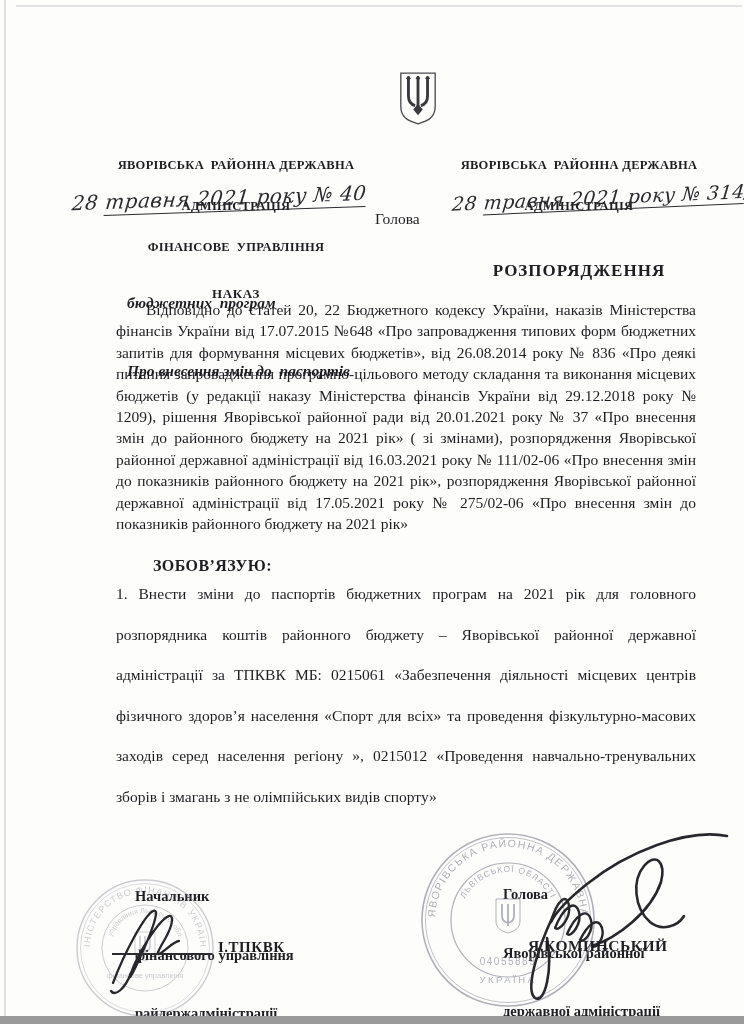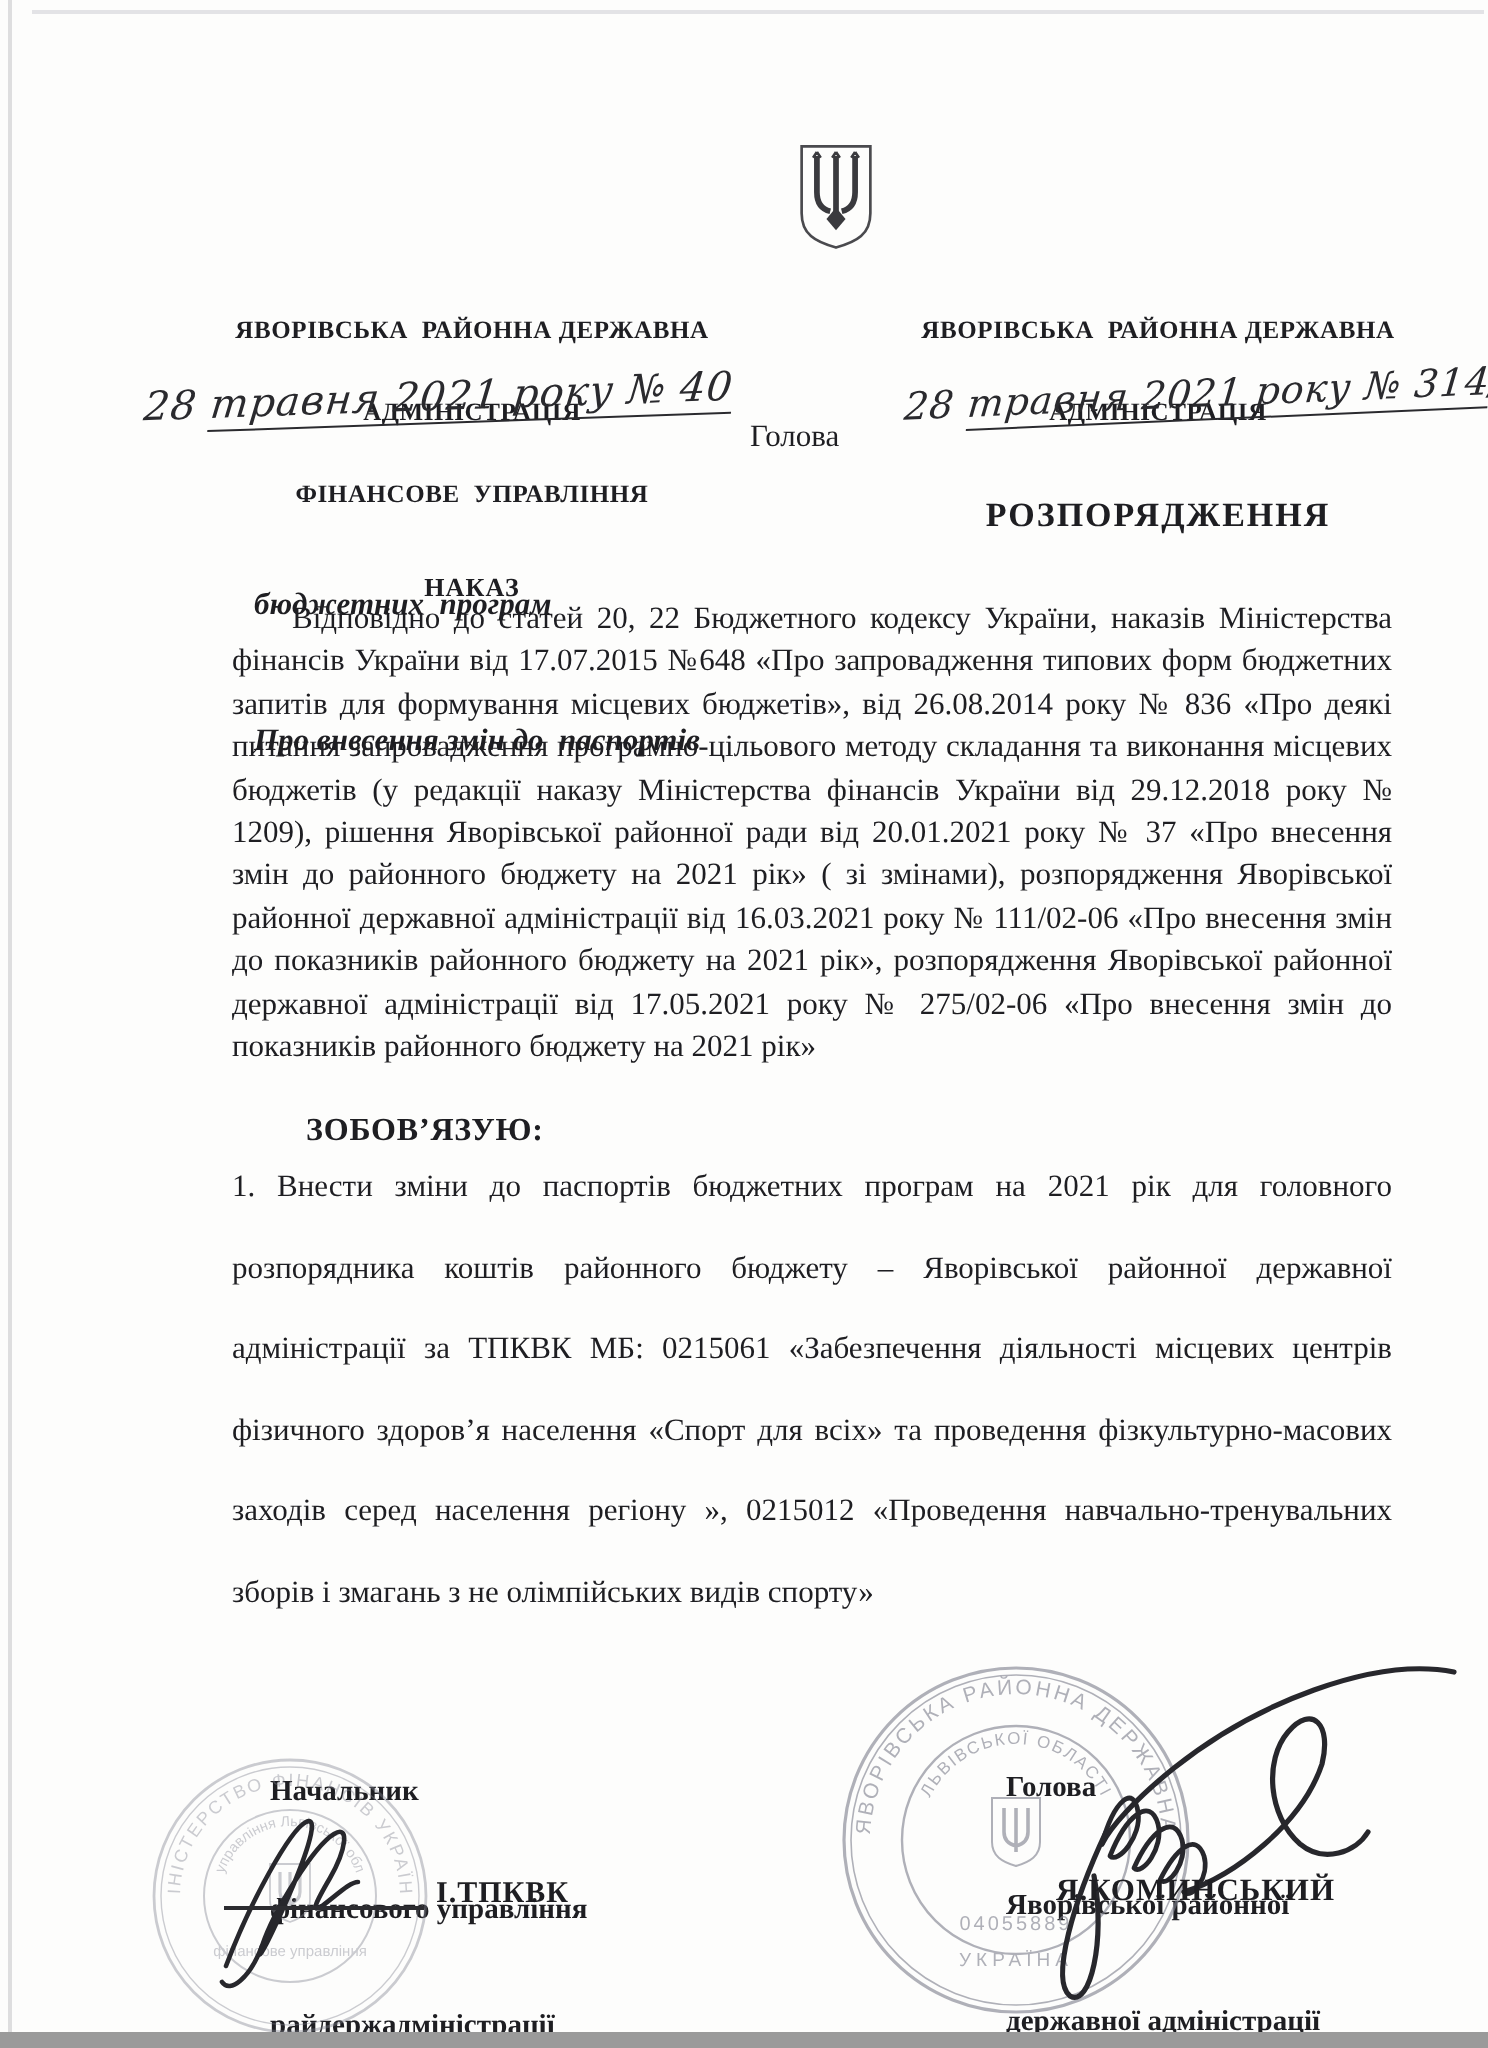--- a/index.html
+++ b/index.html
@@ -9,21 +9,21 @@
     font-family:"Liberation Serif", serif; color:#1e1e22;
   }
   .abs{position:absolute;}
   .scan-top-line{left:16px;top:5px;width:726px;height:2px;background:#e3e3e6;}
   .scan-left-line{left:4px;top:0;width:2px;height:1024px;background:#dededf;}
 
   .hdr-block{text-align:center;font-weight:bold;font-size:12.5px;line-height:13.8px;letter-spacing:.3px;white-space:pre-wrap;}
   .hdr-left{left:85px;top:131px;width:302px;}
   .hdr-right{left:448px;top:131px;width:262px;}
   .doc-type{font-size:13px;margin-top:4px;letter-spacing:.6px;}
-  .doc-type-big{font-size:17px;margin-top:10px;letter-spacing:1px;}
+  .doc-type-big{font-size:17px;margin-top:23px;letter-spacing:1px;}
 
   .hand{
     font-family:"DejaVu Serif", serif; font-style:italic;
     font-size:20px; color:#2a2a2e; letter-spacing:.5px; white-space:nowrap;
   }
   .date-left{left:72px;top:186px;transform:rotate(-2deg) skewX(-8deg);}
   .date-right{left:452px;top:185px;font-size:19px;transform:rotate(-2.5deg) skewX(-8deg);}
   .hand-underline{border-bottom:1.6px solid #2a2a2e;padding-bottom:1px;}
 
   .place{left:375px;top:210px;font-size:15.5px;}

